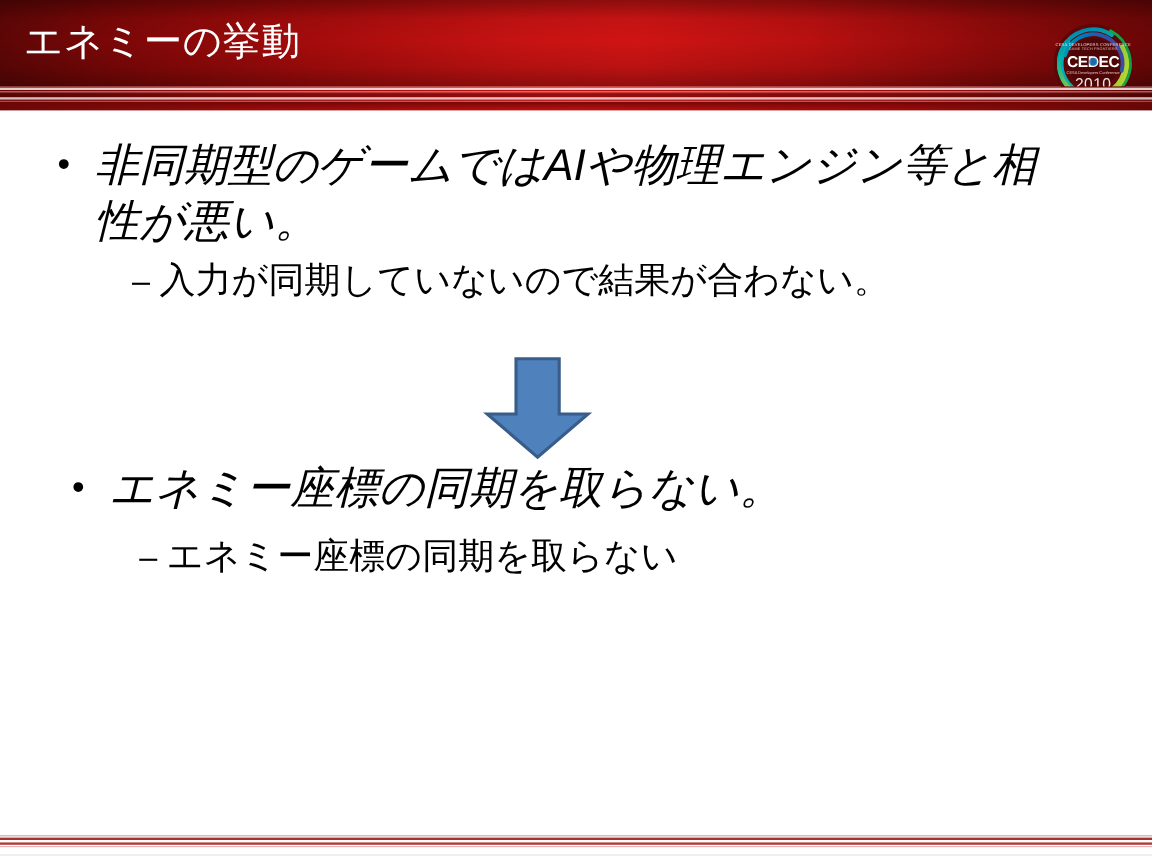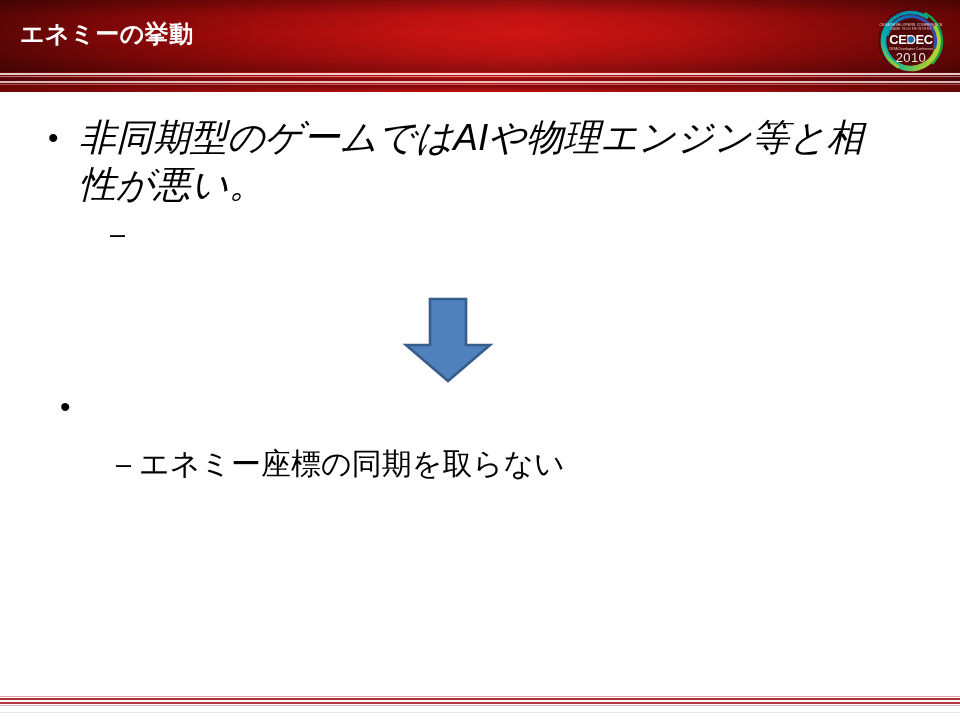--- a/index.html
+++ b/index.html
@@ -47,32 +47,32 @@
         #b91010 70%,
         #8e0a0a 86%,
         #6b0606 100%);
   }
 
   .header-title {
     position: absolute;
     left: 20px;
     top: 17px;
     color: #ffffff;
-    font-size: 24px;
+    font-size: 32px;
     line-height: 34px;
     letter-spacing: 0.5px;
     white-space: nowrap;
-    font-weight: 700;
+    font-weight: 400;
   }
 
   
   .logo {
     position: absolute;
     left: 877px;
-    top: 7px;
+    top: 19px;
     width: 68px;
     height: 68px;
   }
   .logo svg { display: block; }
 
   
   .header-stripes {
     position: absolute;
     left: 0;
     top: 72px;
@@ -238,30 +238,32 @@
 
   <div class="content">
 
     <div class="bullet-l1" id="b1">
       <span class="marker">•</span>
       <span class="text">非同期型のゲームではAIや物理エンジン等と相性が悪い。</span>
     </div>
 
     <div class="bullet-l2" id="s1">
       <span class="marker">–</span>
+      <span class="text">入力が同期していないので結果が合わない。</span>
     </div>
 
     <div class="arrow">
       <svg width="100" height="86" viewBox="0 0 100 86" aria-hidden="true">
         <polygon points="32,2 68,2 68,48 92,48 50,84 8,48 32,48" fill="#4f81bd" stroke="#385d8a" stroke-width="2.6" stroke-linejoin="miter"></polygon>
       </svg>
     </div>
 
     <div class="bullet-l1" id="b2">
       <span class="marker">•</span>
+      <span class="text">エネミー座標の同期を取らない。</span>
     </div>
 
     <div class="bullet-l2" id="s2">
       <span class="marker">–</span>
       <span class="text">エネミー座標の同期を取らない</span>
     </div>
 
   </div>
 
   <div class="footer">

